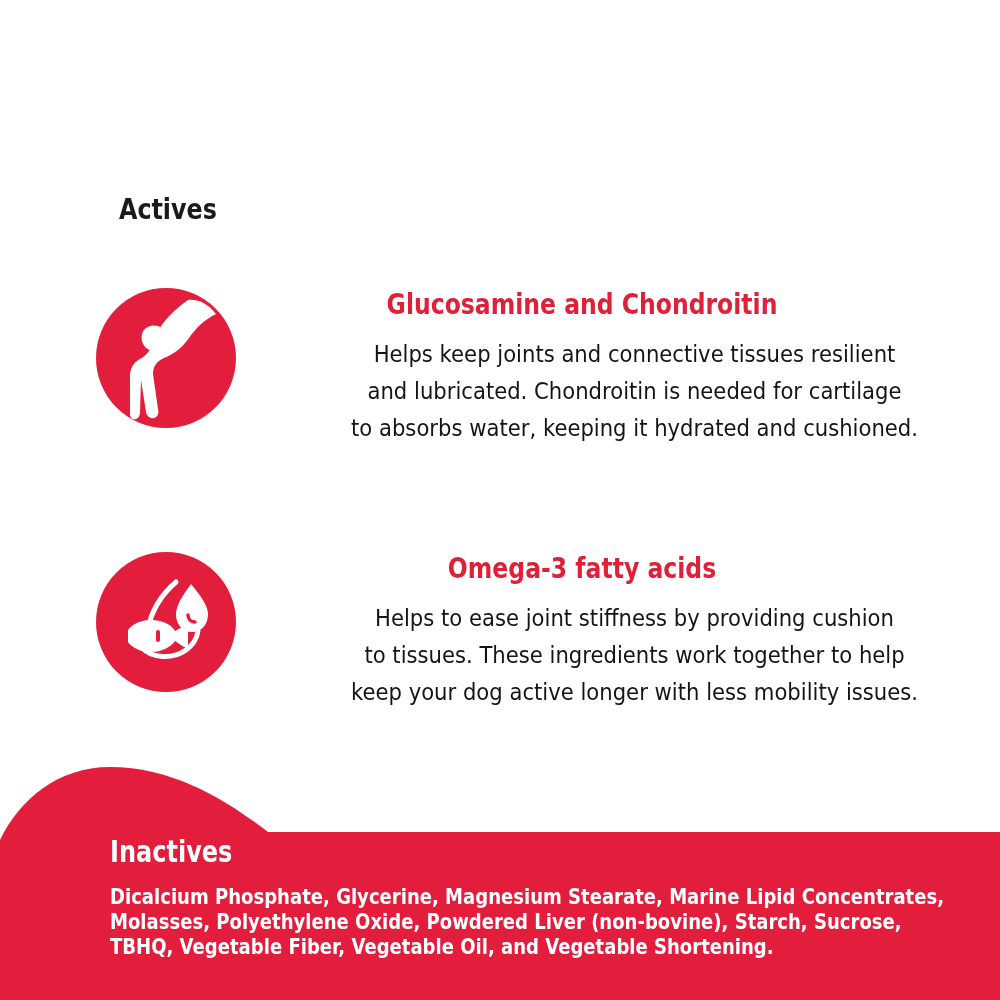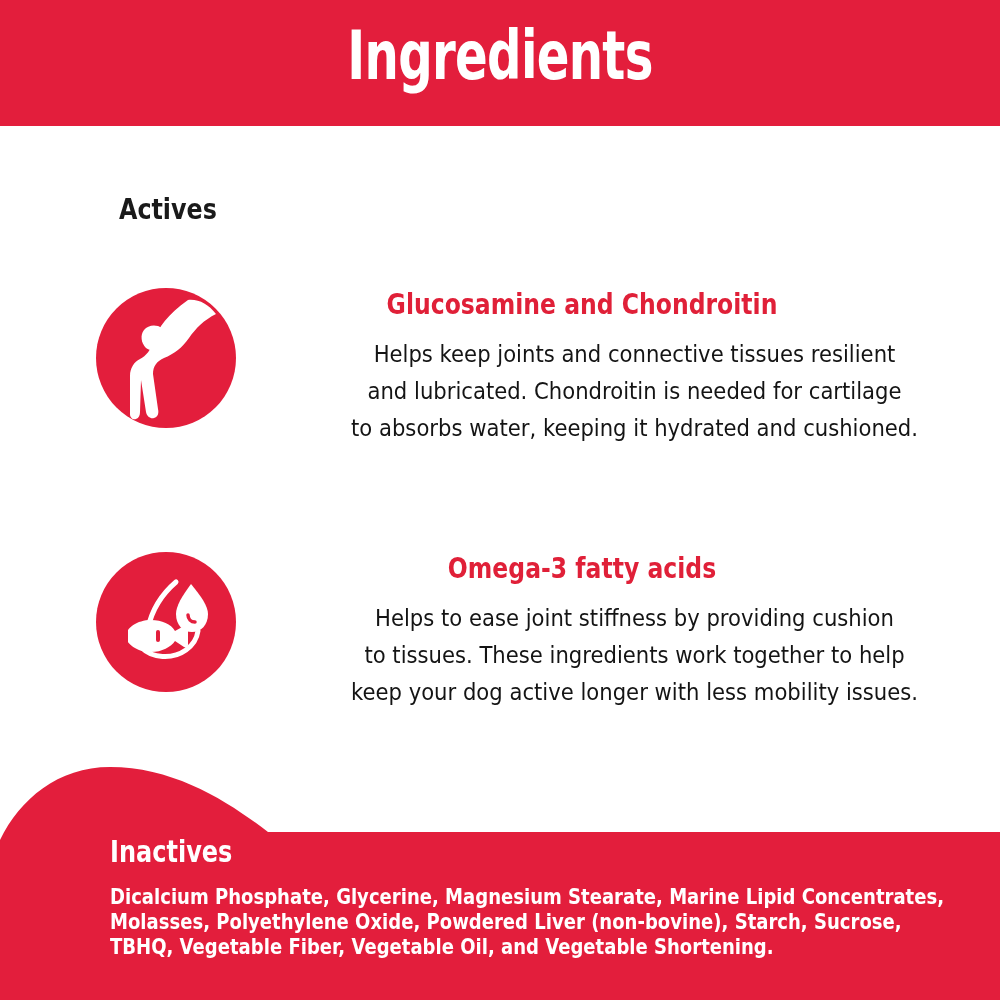--- a/index.html
+++ b/index.html
@@ -167,23 +167,20 @@
     transform-origin: 0 0;
     width: 1000px;
   }
   .inactives-body .line { display: block; white-space: nowrap; }
 </style>
 </head>
 <body>
 
 <div id="page">
 
-  <div class="header-band">
-    <div class="header-title">Ingredients</div>
-  </div>
 
   <div class="actives-label">Actives</div>
 
   <div class="ing-row row-0">
     <div class="ing-icon">
       <svg viewBox="0 0 140 140" xmlns="http://www.w3.org/2000/svg" aria-hidden="true">
         <g fill="#ffffff">
           <path d="M92 12 C72 26 62 40 58 52 C55 62 50 68 44 71 C38 74 34 80 34 88
                    L34 126 C34 130 37 132 40 131 C43 130 44 127 44 124 L45 92
                    L50 124 C51 129 55 131 58 130 C62 129 63 125 62 121

